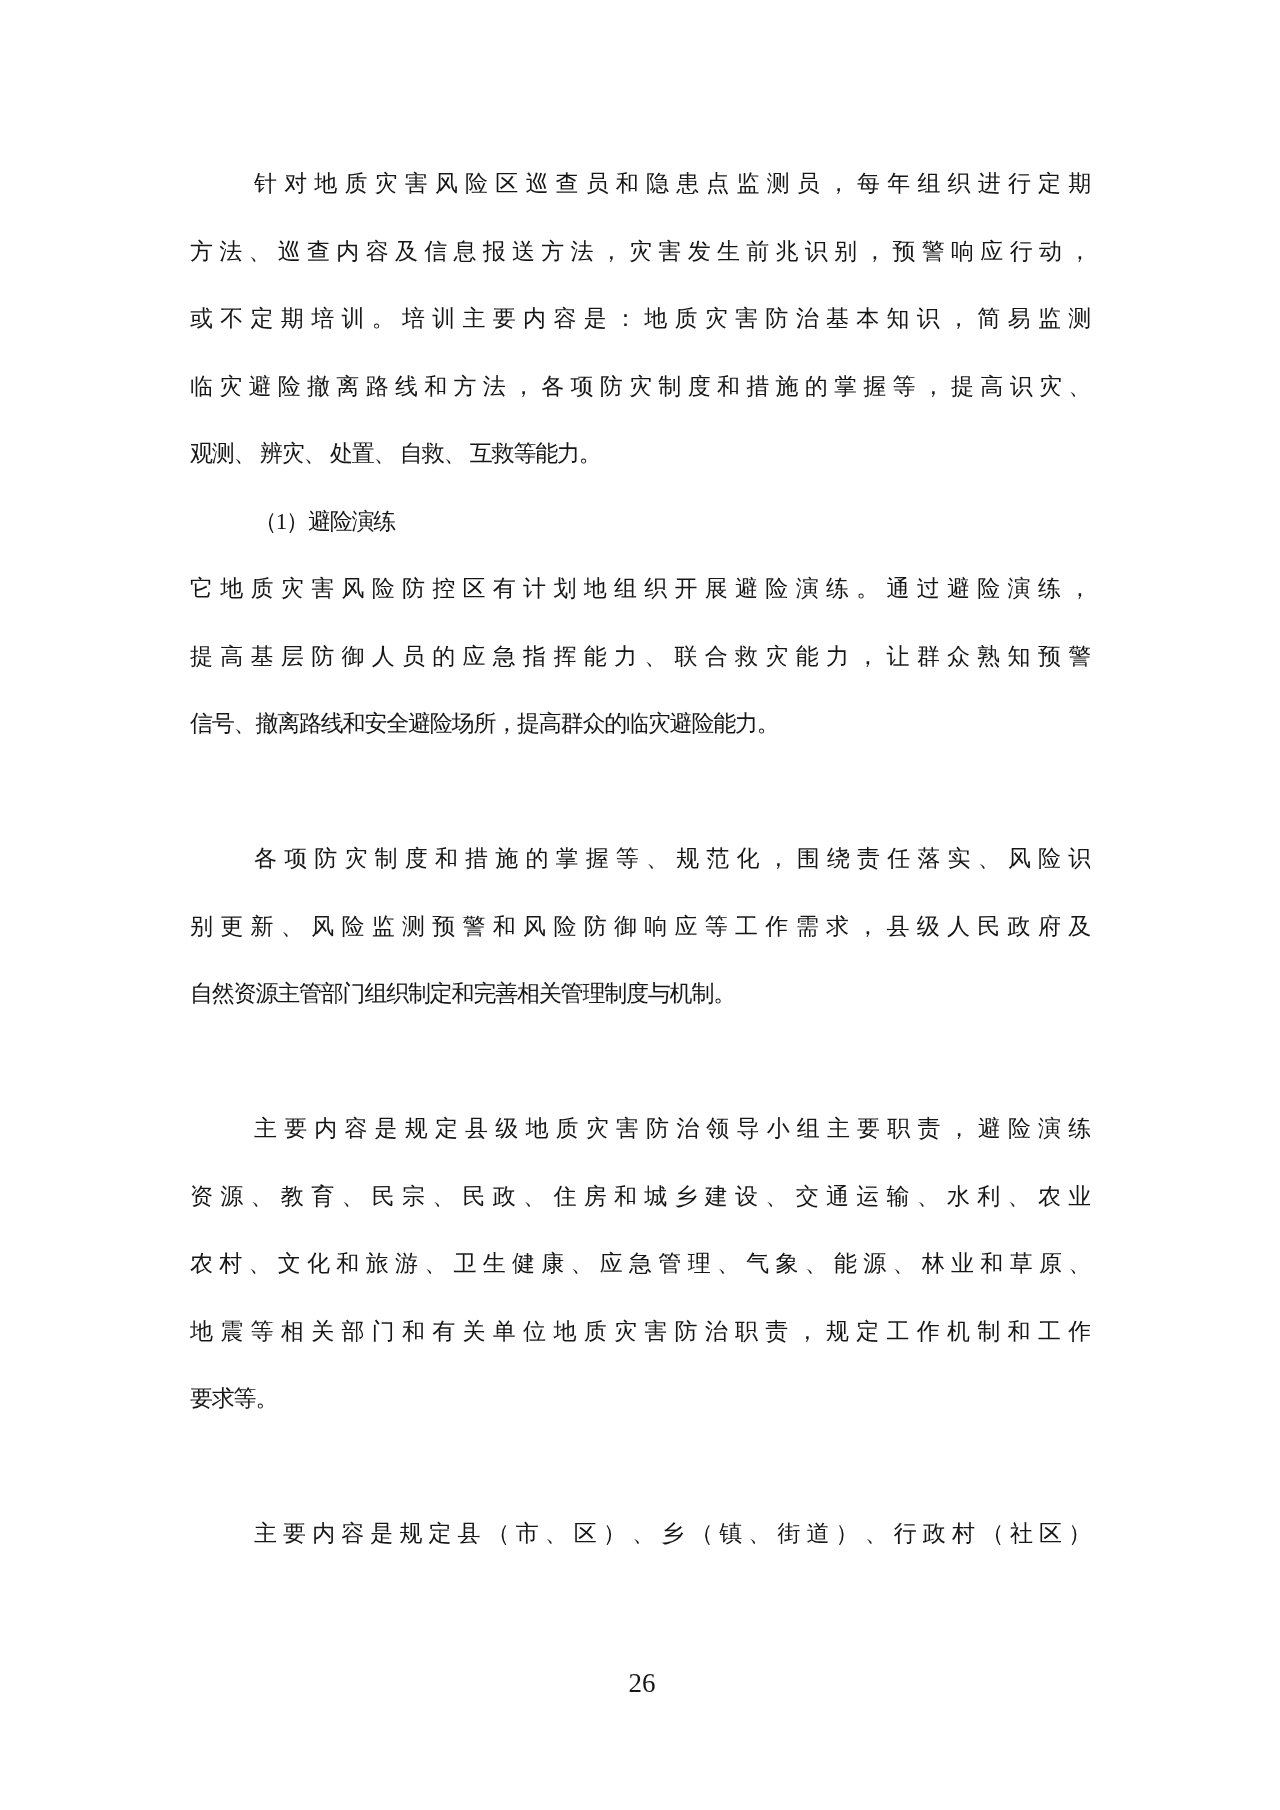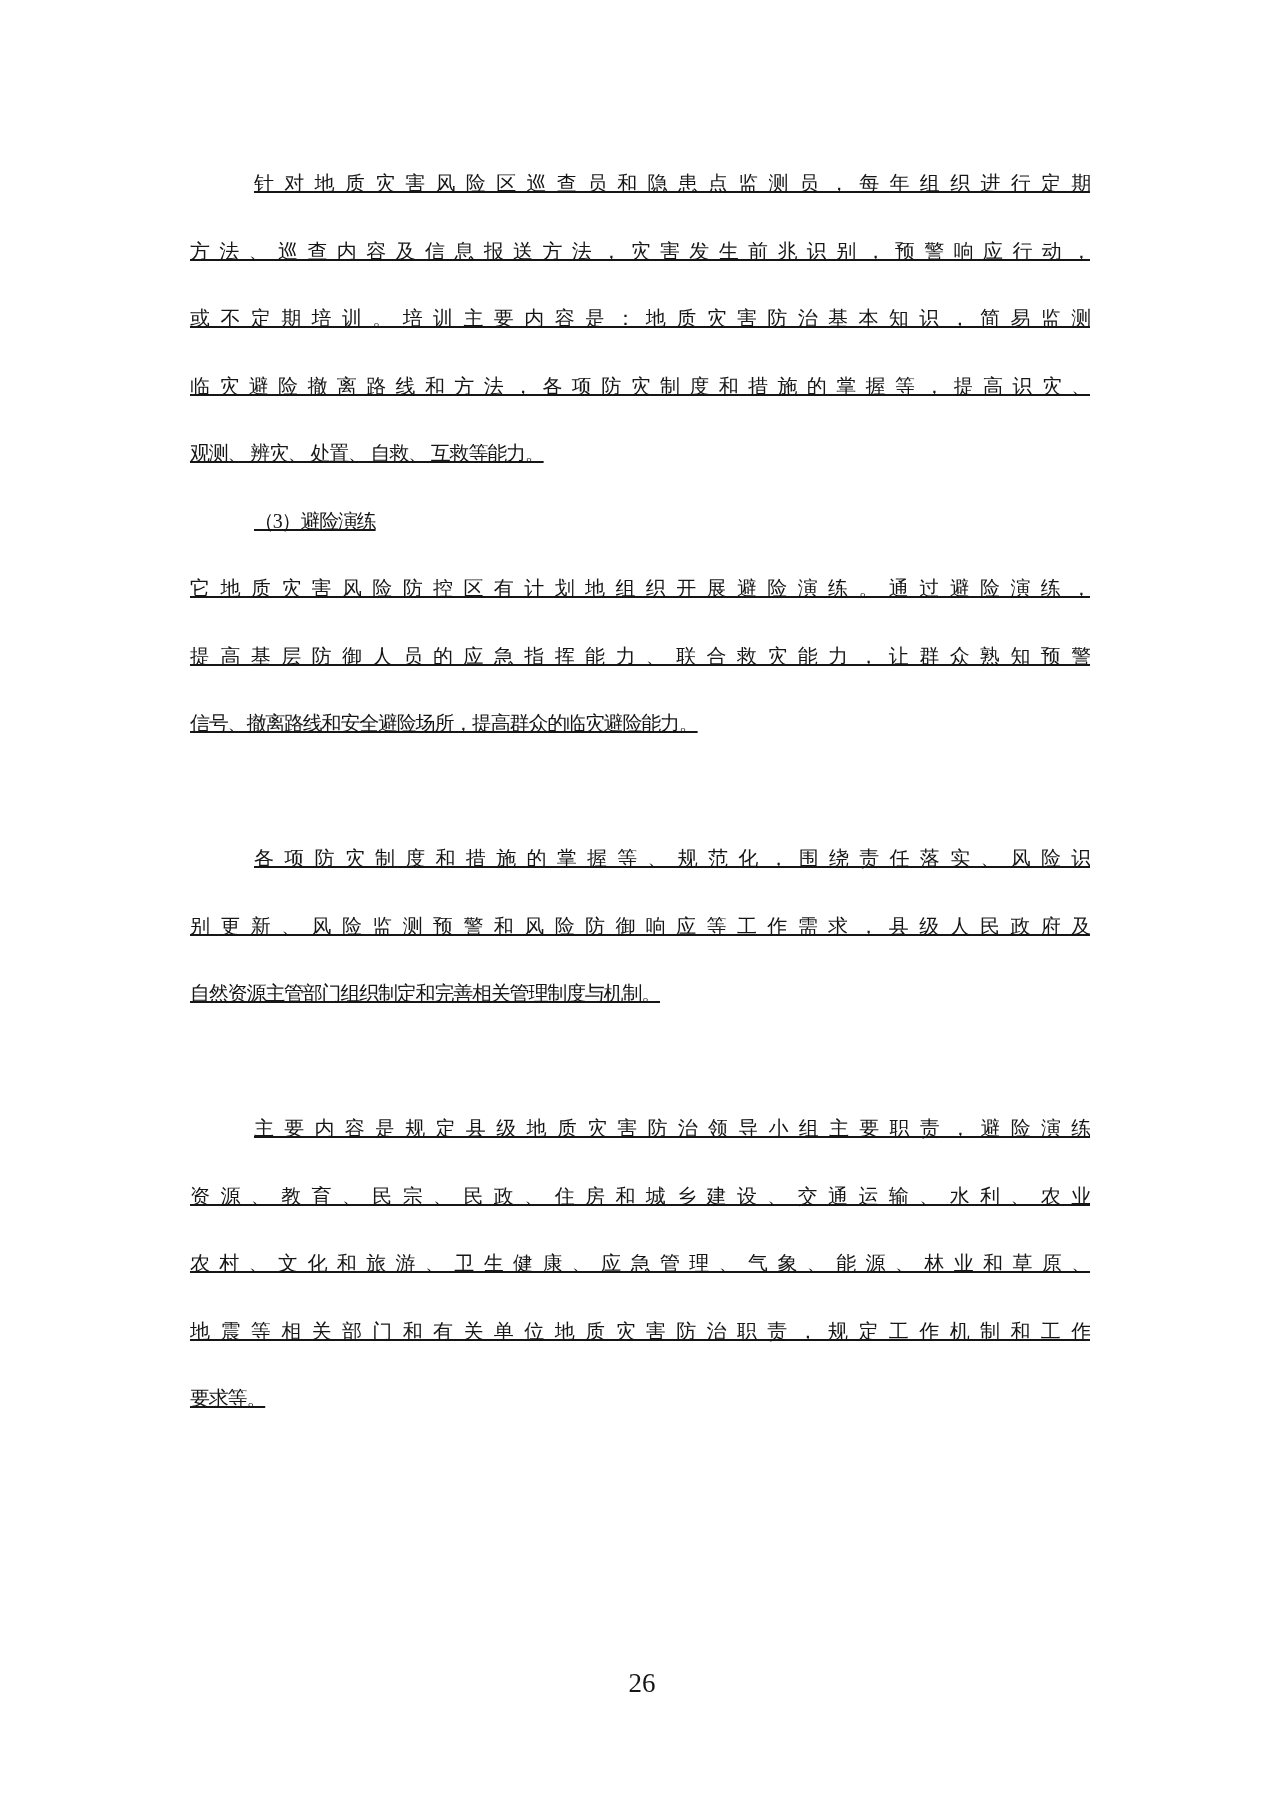--- a/index.html
+++ b/index.html
@@ -18,25 +18,24 @@
   }
   .text-block {
     position: absolute;
     left: 190px;
     top: 150px;
     width: 900px;
   }
   .line {
     height: 67.5px;
     line-height: 67.5px;
-    font-size: 20px;
+    font-size: 23px;
     letter-spacing: -1.2px;
     white-space: pre-wrap;
     overflow: hidden;
-    text-decoration: underline;
   }
   .full {
     text-align: justify;
     text-align-last: justify;
   }
   .end {
     text-align: center;
     text-align-last: left;
   }
   .first {
@@ -60,21 +59,21 @@
 <body>
 
 <div class="page">
   <div class="text-block">
     <div class="line first full">针对地质灾害风险区巡查员和隐患点监测员，每年组织进行定期</div>
     <div class="line full">方法、巡查内容及信息报送方法，灾害发生前兆识别，预警响应行动，</div>
     <div class="line full">或不定期培训。培训主要内容是：地质灾害防治基本知识，简易监测</div>
     <div class="line full">临灾避险撤离路线和方法，各项防灾制度和措施的掌握等，提高识灾、</div>
     <div class="line end">观测、 辨灾、 处置、 自救、 互救等能力。</div>
 
-    <div class="line first end">（3）避险演练</div>
+    <div class="line first end">（1）避险演练</div>
 
     <div class="line full">它地质灾害风险防控区有计划地组织开展避险演练。通过避险演练，</div>
     <div class="line full">提高基层防御人员的应急指挥能力、联合救灾能力，让群众熟知预警</div>
     <div class="line end">信号、撤离路线和安全避险场所，提高群众的临灾避险能力。</div>
 
     <div class="line first head">
       
     </div>
 
     <div class="line first full">各项防灾制度和措施的掌握等、规范化，围绕责任落实、风险识</div>
@@ -88,16 +87,17 @@
     <div class="line first full">主要内容是规定县级地质灾害防治领导小组主要职责，避险演练</div>
     <div class="line full">资源、教育、民宗、民政、住房和城乡建设、交通运输、水利、农业</div>
     <div class="line full">农村、文化和旅游、卫生健康、应急管理、气象、能源、林业和草原、</div>
     <div class="line full">地震等相关部门和有关单位地质灾害防治职责，规定工作机制和工作</div>
     <div class="line end">要求等。</div>
 
     <div class="line first head">
       
     </div>
 
+    <div class="line first full">主要内容是规定县（市、区）、乡（镇、街道）、行政村（社区）</div>
   </div>
 
   <div class="page-number">26</div>
 </div>
 
 </body></html>

